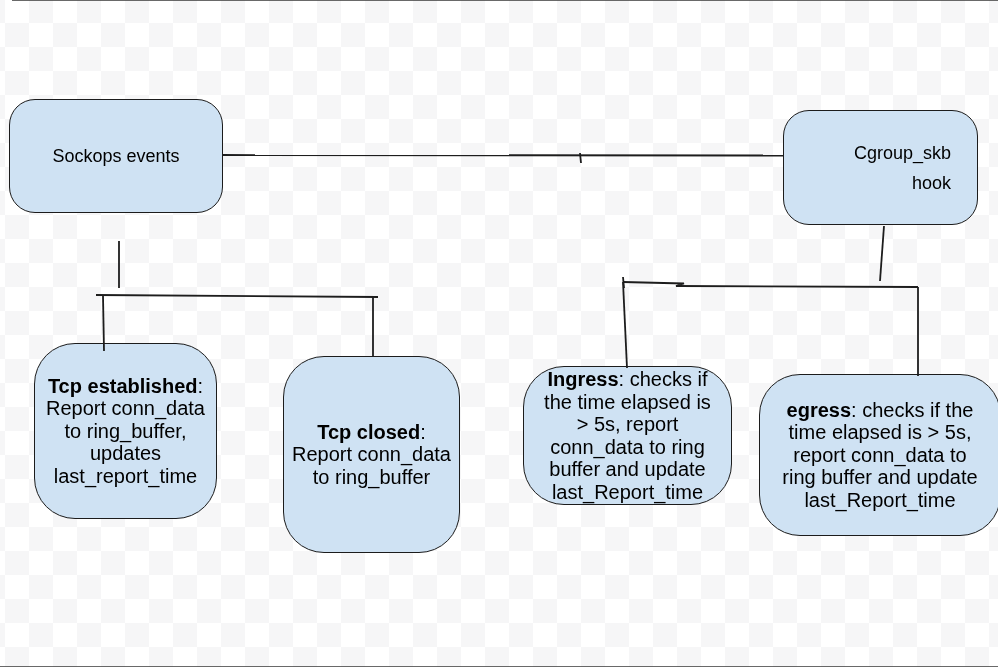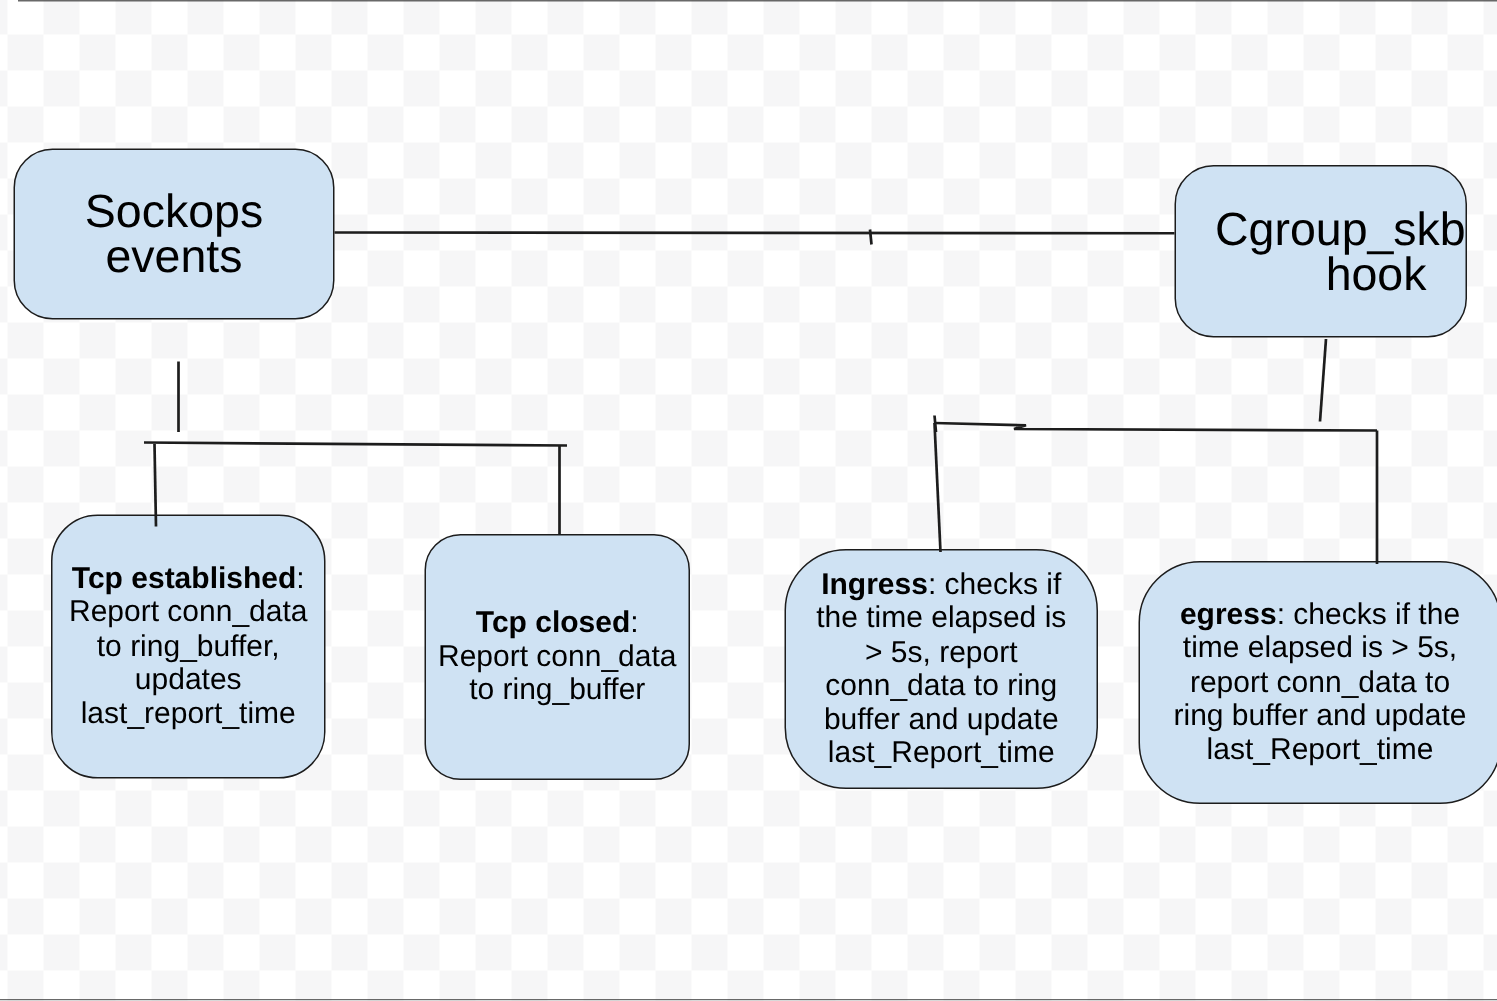--- a/index.html
+++ b/index.html
@@ -39,35 +39,35 @@
     border: 1.8px solid var(--box-border, #1c1c1c);
     display: flex;
     align-items: center;
     justify-content: center;
     text-align: center;
   }
   .node .label { width: 100%; }
 
   .node.top-level {
     border-radius: 26px;
-    font-size: 31px;
+    font-size: 18px;
     line-height: 30px;
   }
   .node.leaf {
     border-radius: 41px;
     font-size: 20px;
     line-height: 22.5px;
   }
   .node b { font-weight: 700; }
 
   #node-sockops   { left: 9px;   top: 99px;  width: 214px; height: 114px; padding: 0 31px; }
   #node-cgroup    { left: 783px; top: 110px; width: 195px; height: 115px; padding: 0 26px; text-align: right; }
-  #node-tcp-est   { left: 34px;  top: 343px; width: 183px; height: 176px; padding: 0 2px; border-radius: 31px; }
-  #node-tcp-closed{ left: 283px; top: 356px; width: 177px; height: 164px; padding: 0 5px; border-radius: 24px; }
-  #node-ingress   { left: 523px; top: 366px; width: 209px; height: 160px; padding: 12px 15px; }
+  #node-tcp-est   { left: 34px;  top: 343px; width: 183px; height: 176px; padding: 0 2px; }
+  #node-tcp-closed{ left: 283px; top: 356px; width: 177px; height: 197px; padding: 0 5px; }
+  #node-ingress   { left: 523px; top: 366px; width: 209px; height: 139px; padding: 12px 15px; }
   #node-egress    { left: 759px; top: 374px; width: 242px; height: 162px; padding: 0 14px; }
 
   svg.connectors {
     position: absolute;
     left: 0;
     top: 0;
     pointer-events: none;
   }
   svg.connectors line,
   svg.connectors polyline {

